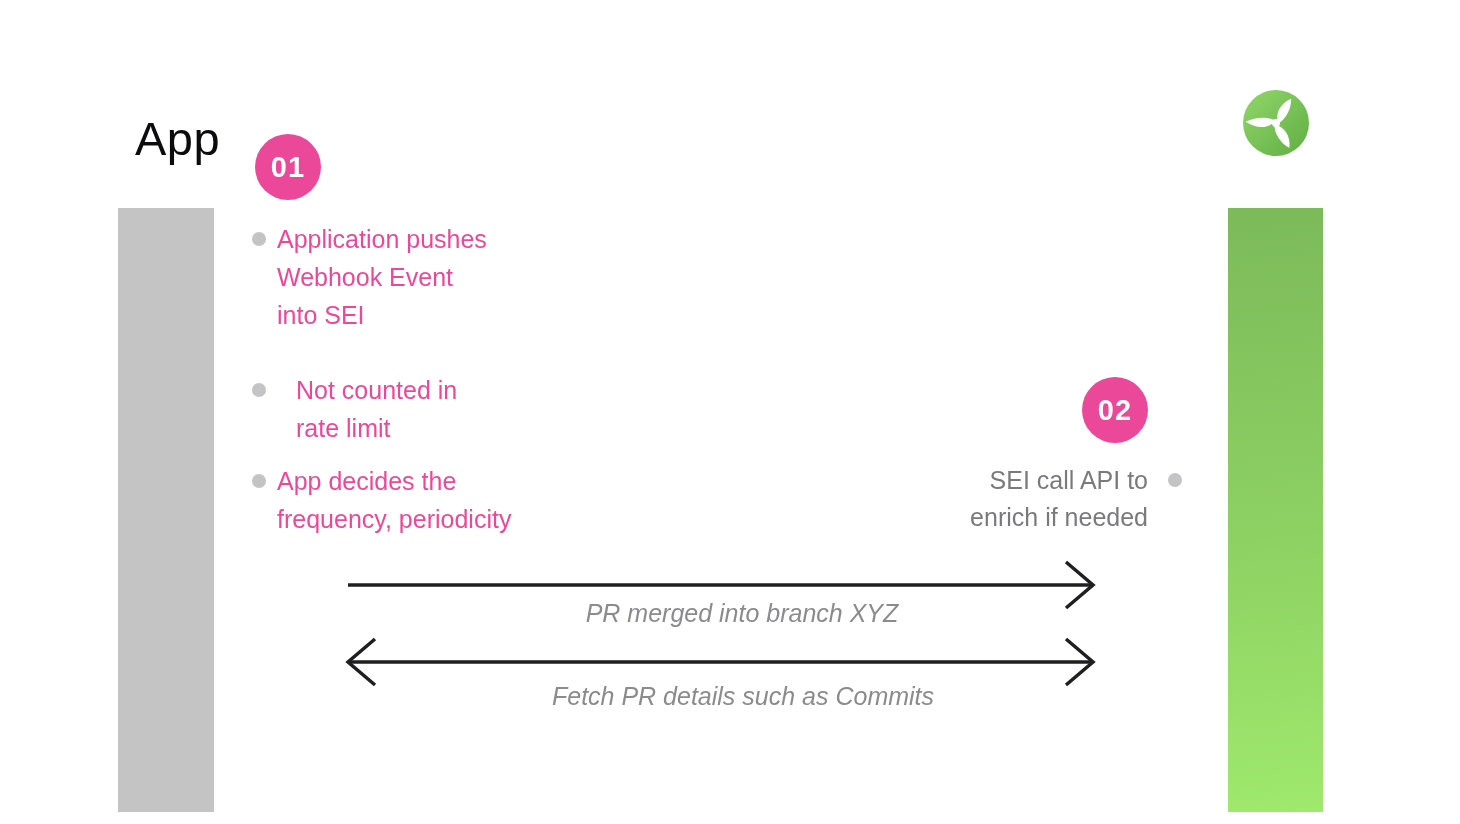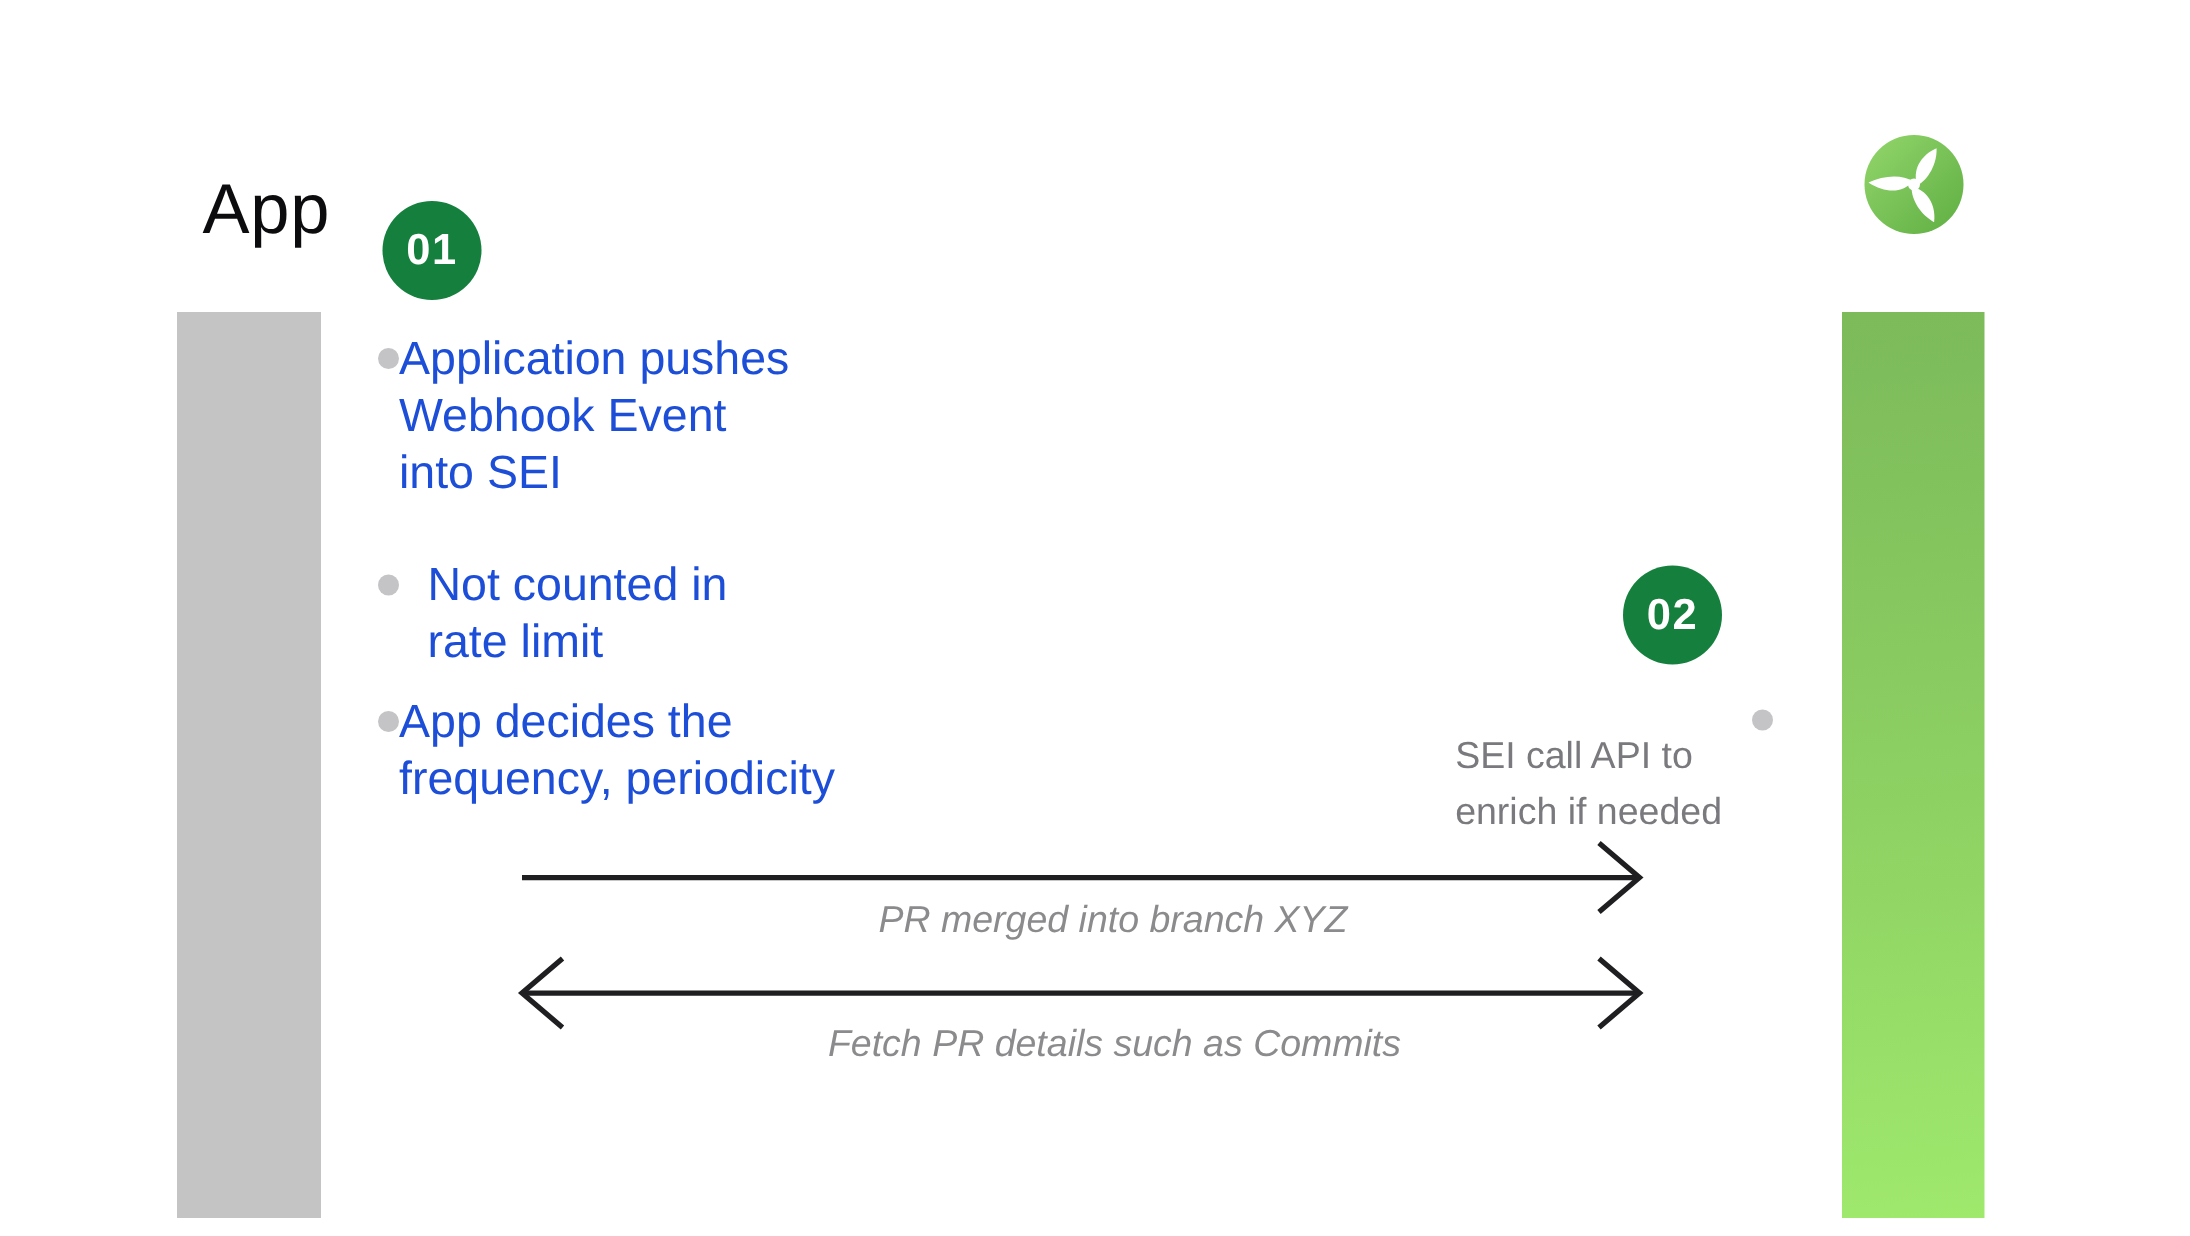--- a/index.html
+++ b/index.html
@@ -51,21 +51,21 @@
     width: 68px;
     height: 68px;
   }
 
   
   .badge {
     position: absolute;
     width: 66px;
     height: 66px;
     border-radius: 50%;
-    background: #15803d;
+    background: #ec4899;
     color: #ffffff;
     font-size: 29px;
     font-weight: 700;
     display: flex;
     align-items: center;
     justify-content: center;
     letter-spacing: 1px;
   }
   .badge-01 { left: 255px; top: 134px; }
   .badge-02 { left: 1082px; top: 377px; }
@@ -88,42 +88,41 @@
   .bullets li.mb-sm { margin-bottom: 15px; gap: 19px; }
   .dot {
     flex: 0 0 auto;
     width: 14px;
     height: 14px;
     border-radius: 50%;
     background: #c4c4c6;
     margin-top: 12px;
   }
   .bullet-text {
-    margin-left: 0;
-    font-size: 31px;
+    margin-left: 11px;
+    font-size: 25px;
     line-height: 38px;
-    color: #1d4ed8;
+    color: #ec4899;
     white-space: pre-line;
   }
 
   
   .right-note {
     position: absolute;
     top: 462px;
     right: 278px;
     display: flex;
     align-items: flex-start;
   }
   .note-text {
     font-size: 25px;
     line-height: 37px;
     color: #7a7a7e;
-    text-align: left;
+    text-align: right;
     white-space: pre-line;
-    margin-top: 24px;
   }
   .right-note .dot { margin-left: 20px; margin-top: 11px; }
 
   
   .arrows-svg {
     position: absolute;
     left: 340px;
     top: 550px;
     width: 770px;
     height: 140px;

